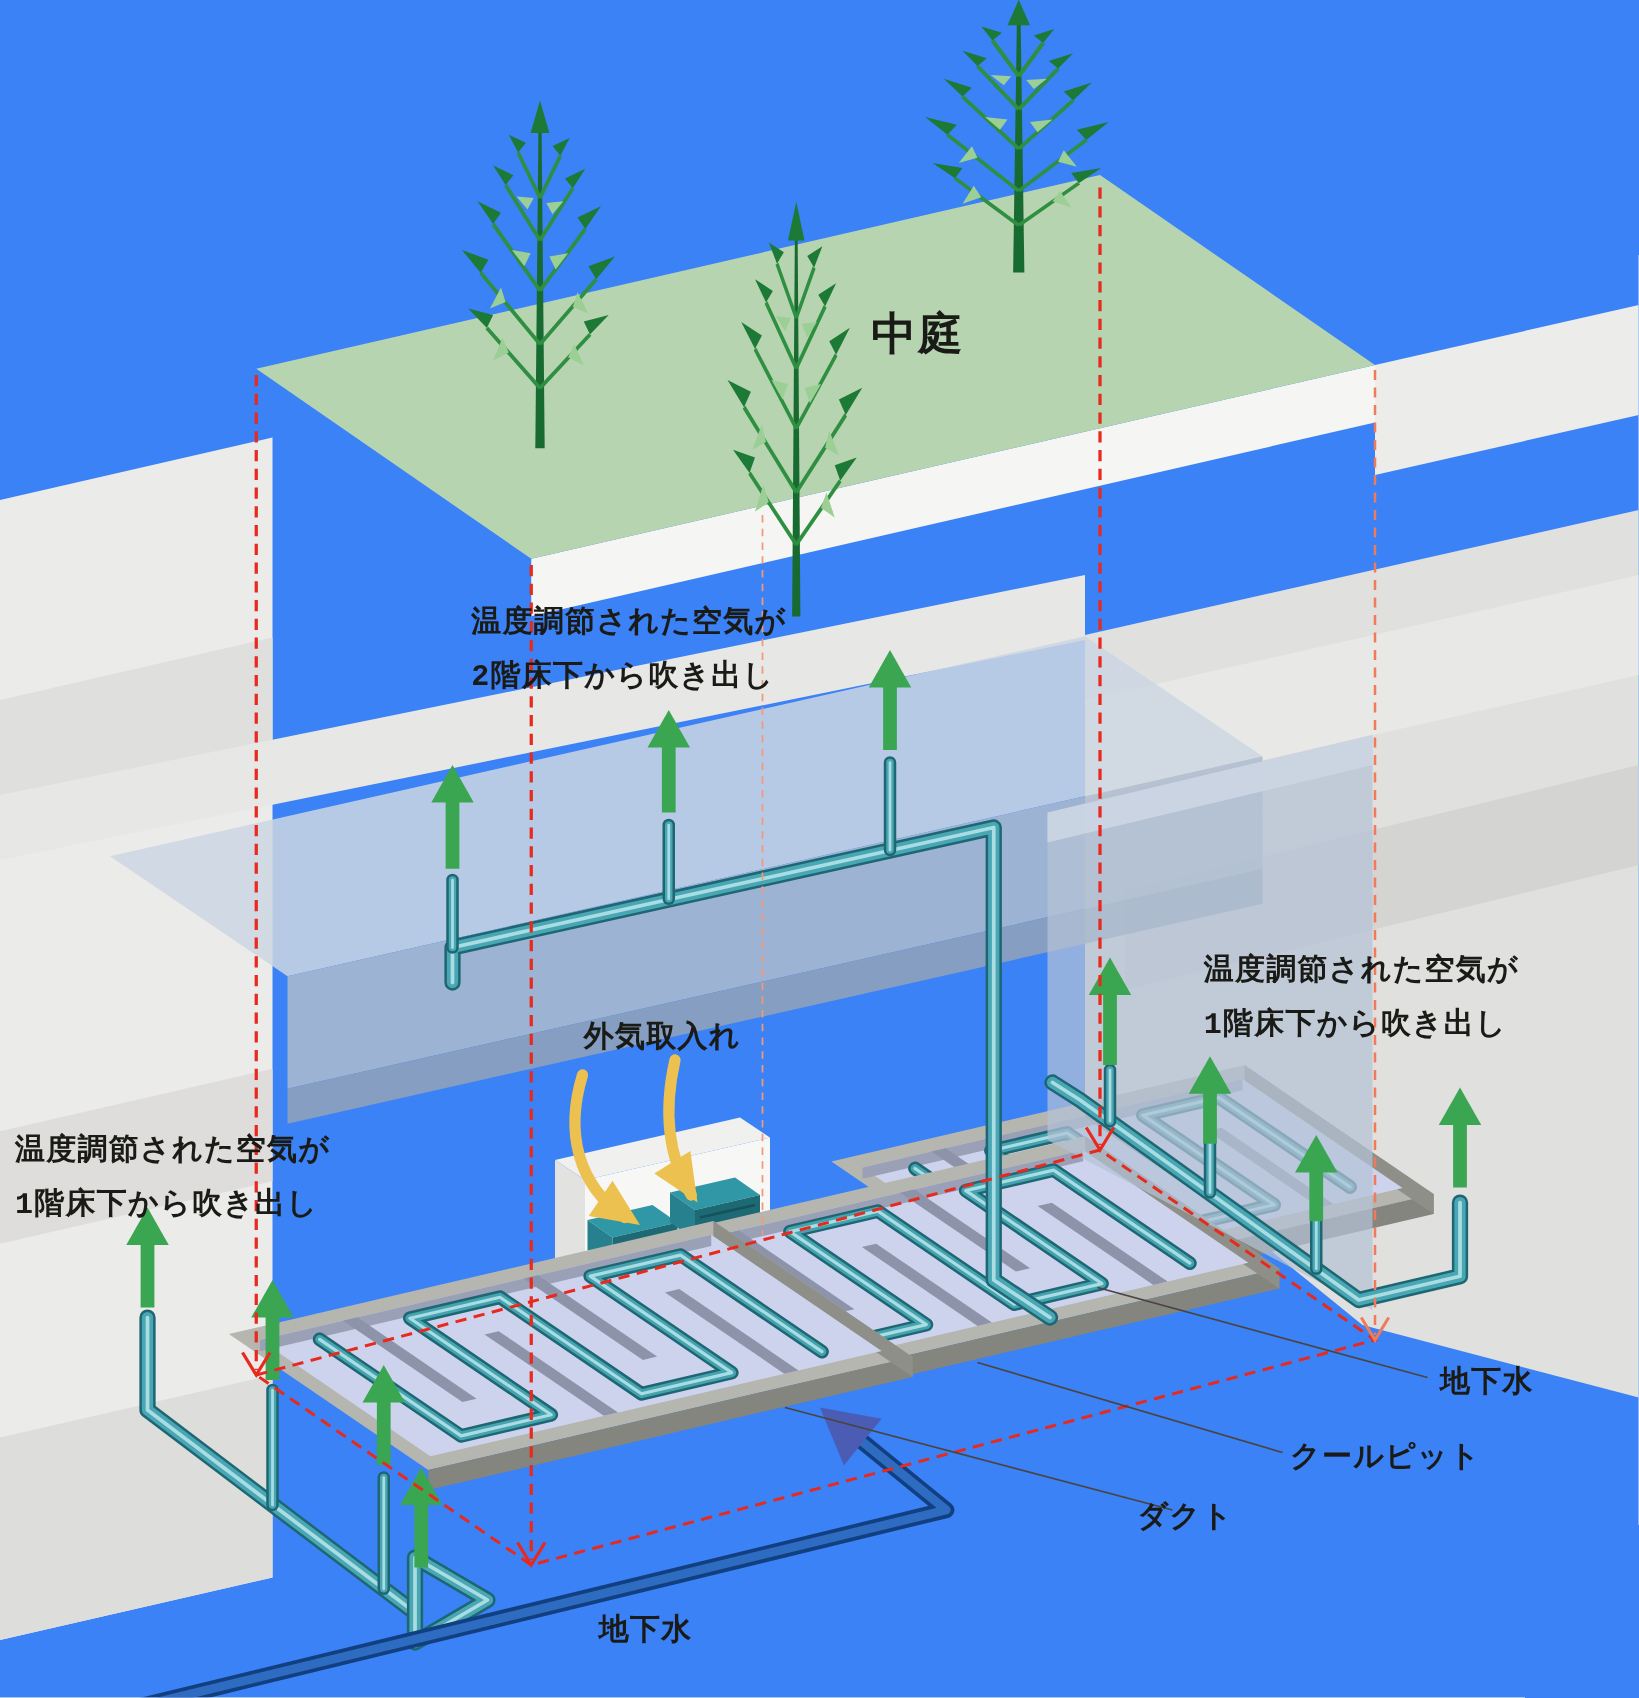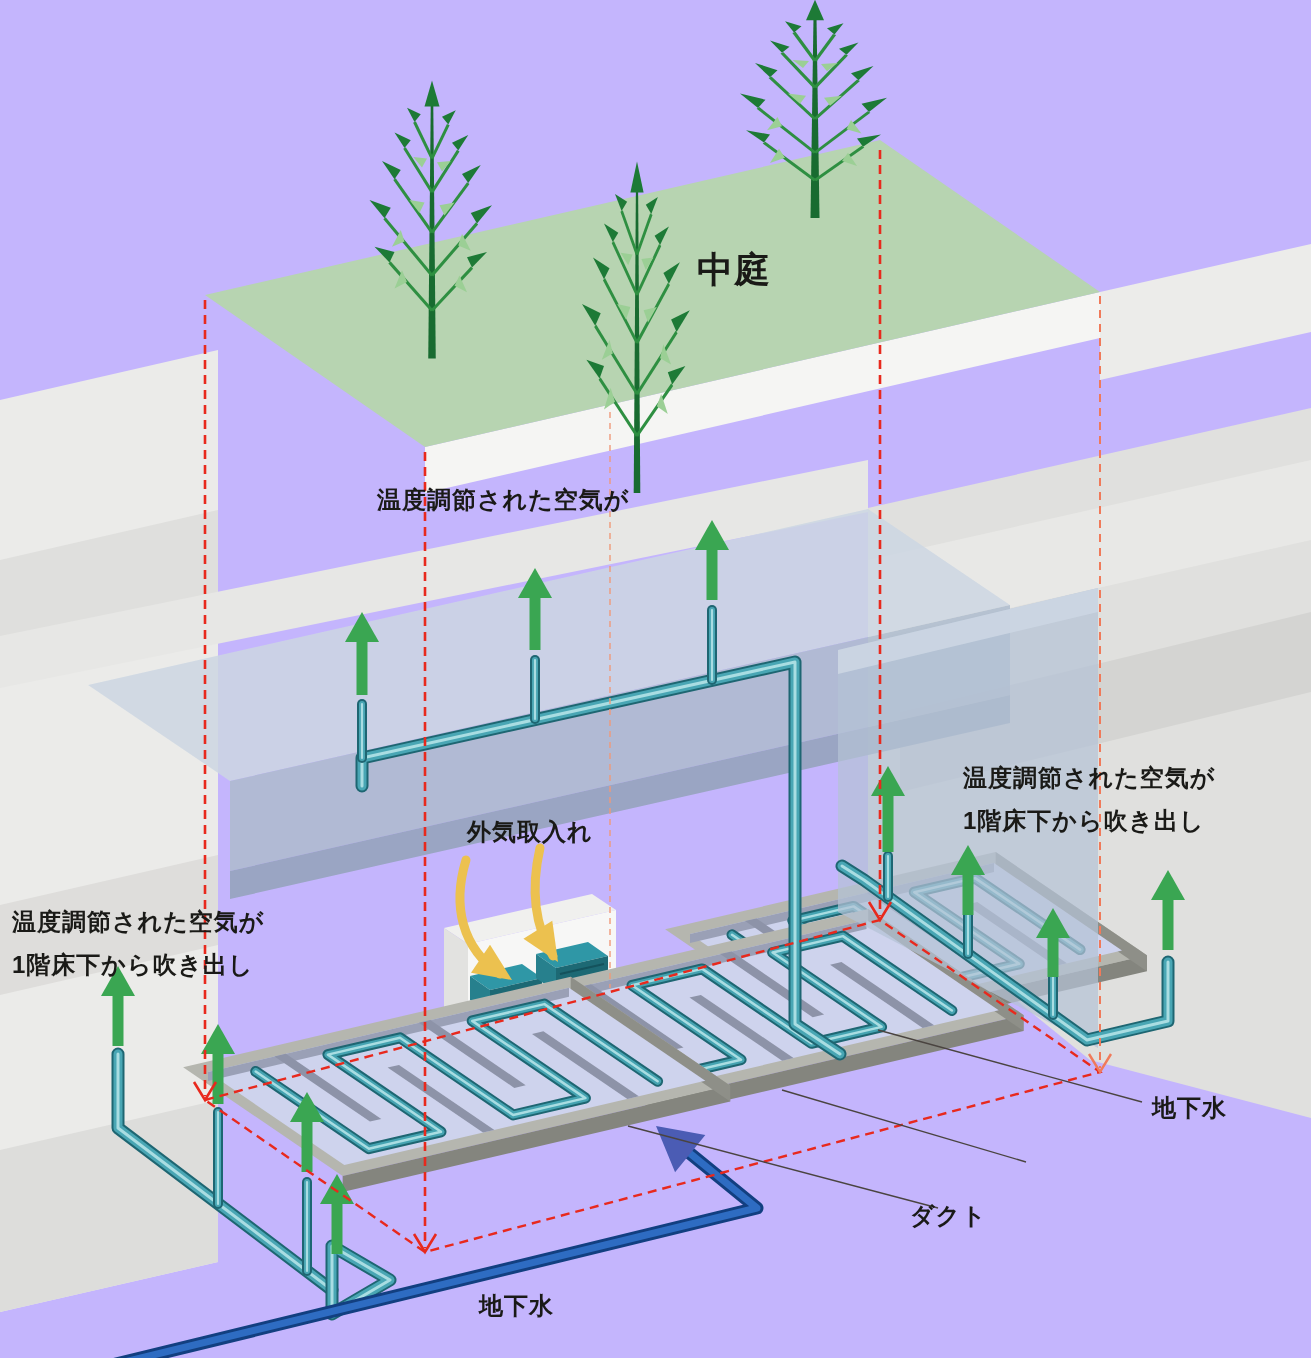--- a/index.html
+++ b/index.html
@@ -1,17 +1,17 @@
 <!DOCTYPE html>
 <html><head>
 <meta charset="utf-8">
 <style>
   html,body{margin:0;padding:0;background:#fff;}
-  #stage{position:relative;width:1311px;height:1358px;background:#c4b5fd;overflow:hidden;
-         font-family:Liberation Sans, sans-serif;}
+  #stage{position:relative;width:1311px;height:1358px;background:#3b82f6;overflow:hidden;
+         font-family:Liberation Mono, monospace;}
   #art{position:absolute;left:0;top:0;width:1311px;height:1358px;}
   .lbl{position:absolute;color:#1a1a17;font-weight:600;letter-spacing:1px;white-space:nowrap;
        font-size:24px;line-height:43px;}
   .lbl.big{font-size:36px;}
   .br{stroke:#2e8f41;stroke-width:2.4;fill:none;}
   .lfd{fill:#1d7a36;}
   .lfl{fill:#9bcf95;}
 </style>
 </head>
 <body>
@@ -268,26 +268,28 @@
   <g stroke="#4a4440" stroke-width="1.4">
     <path d="M878,1030 L1142,1102"></path>
     <path d="M782,1090 L1026,1162"></path>
     <path d="M628,1126 L938,1208"></path>
   </g>
 </svg>
 
 <div class="lbl big" style="left:697px;top:248px;">中庭</div>
 <div class="lbl" style="left:377px;top:478px;">
   <div>温度調節された空気が</div>
+  <div>2階床下から吹き出し</div>
 </div>
 <div class="lbl" style="left:467px;top:810px;">外気取入れ</div>
 <div class="lbl" style="left:963px;top:756px;">
   <div>温度調節された空気が</div>
   <div>1階床下から吹き出し</div>
 </div>
 <div class="lbl" style="left:12px;top:900px;">
   <div>温度調節された空気が</div>
   <div>1階床下から吹き出し</div>
 </div>
 <div class="lbl" style="left:1152px;top:1086px;">地下水</div>
+<div class="lbl" style="left:1032px;top:1146px;">クールピット</div>
 <div class="lbl" style="left:910px;top:1194px;">ダクト</div>
 <div class="lbl" style="left:479px;top:1284px;">地下水</div>
 </div>
 
 </body></html>

